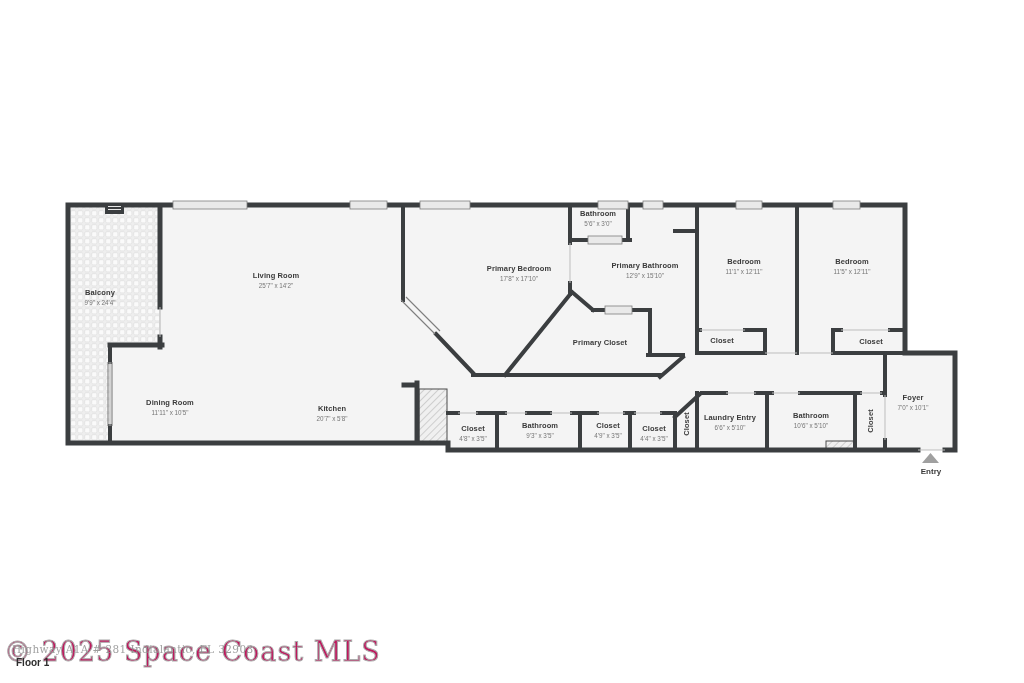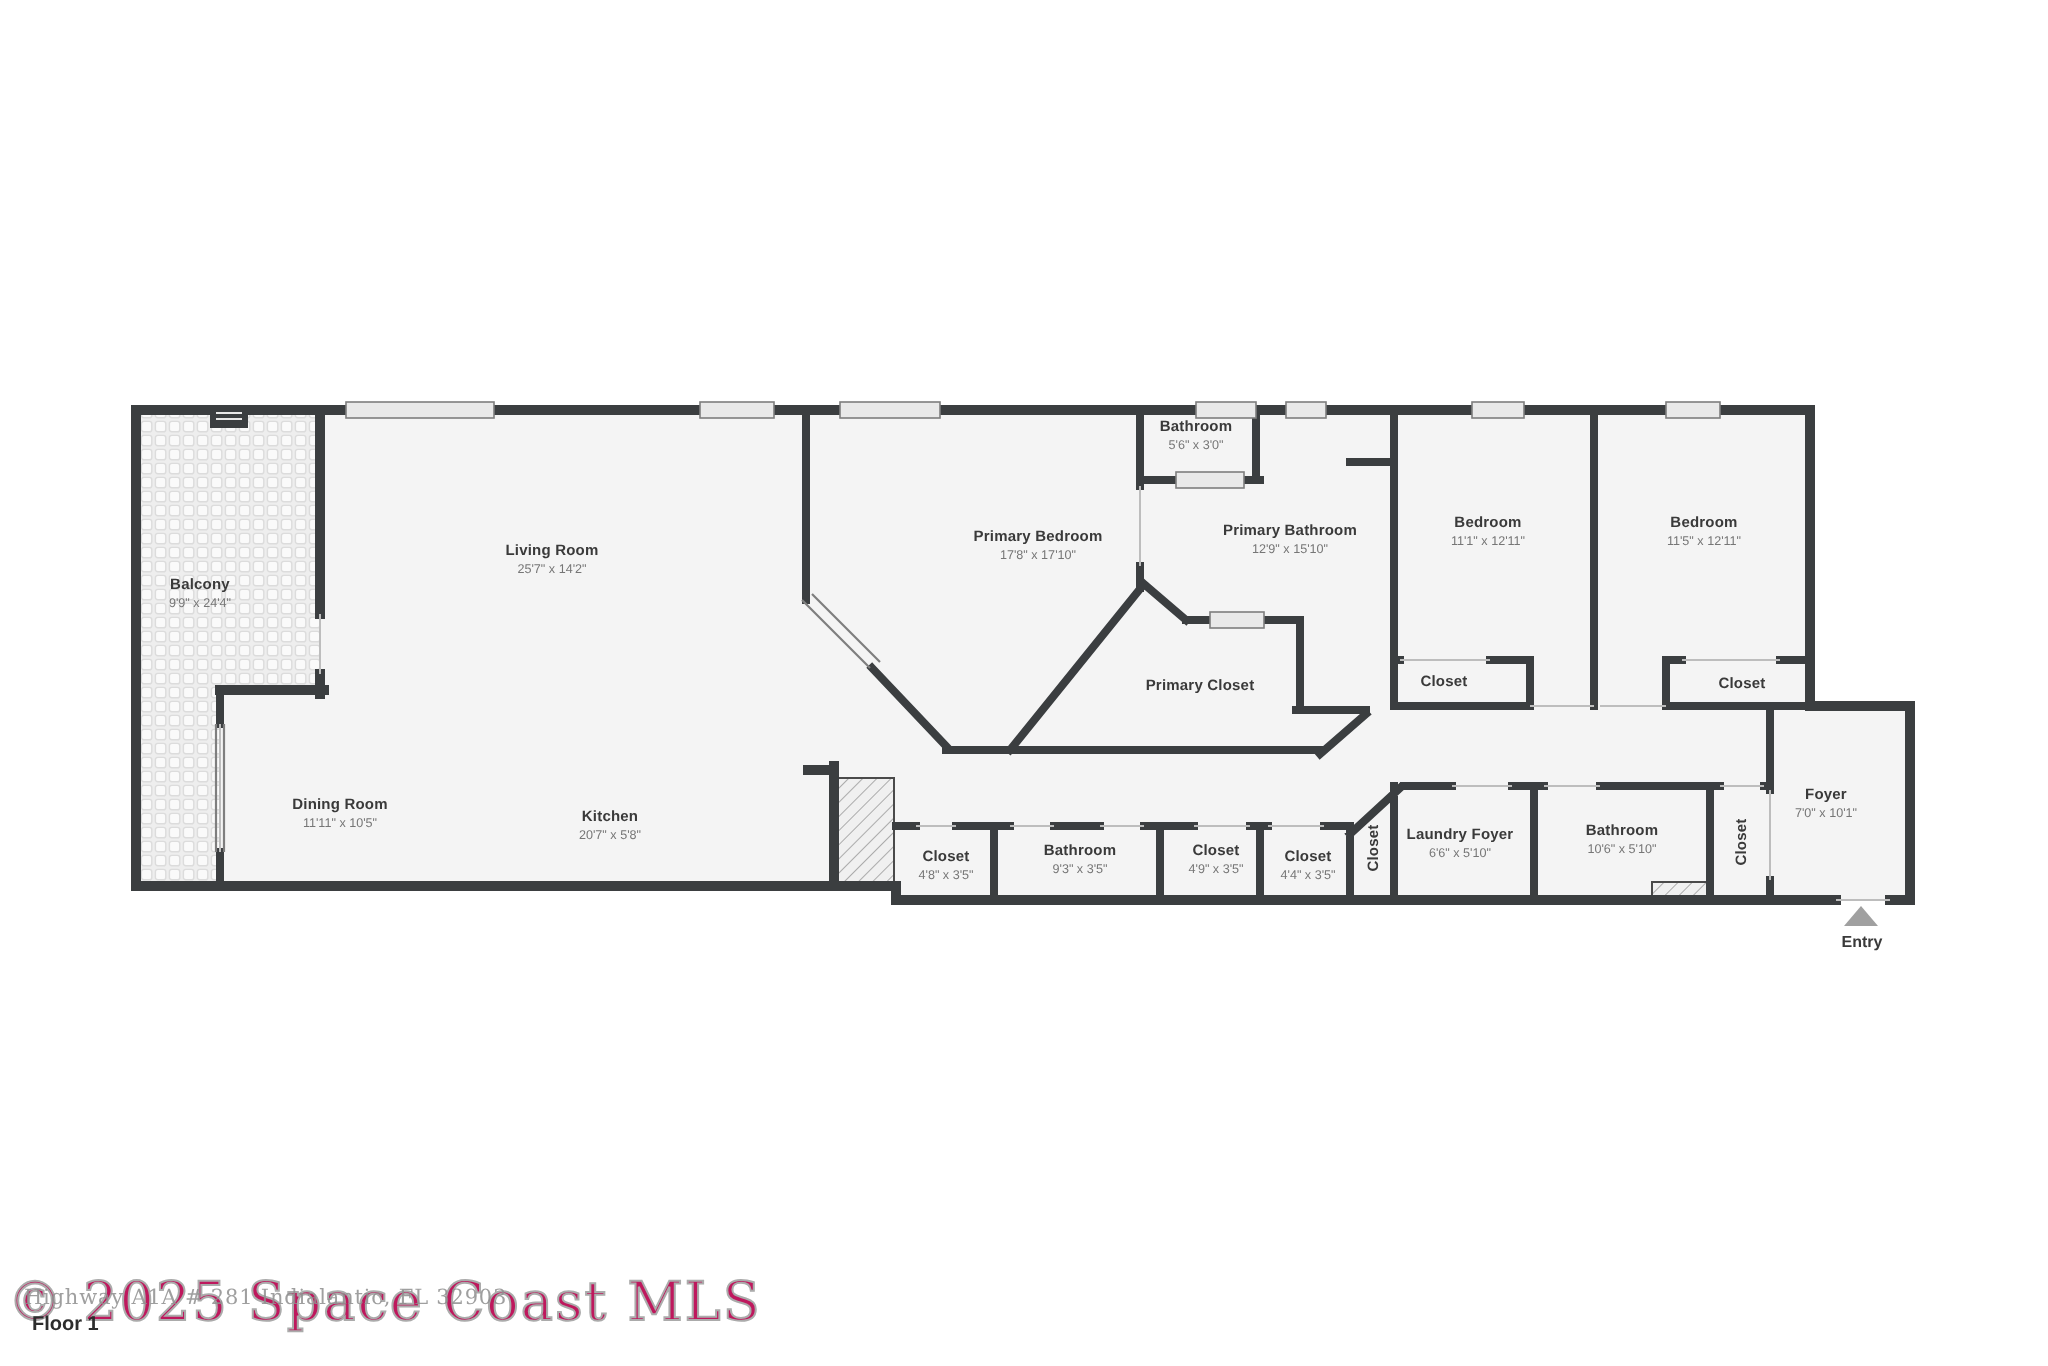--- a/index.html
+++ b/index.html
@@ -163,21 +163,21 @@
       <div class="room-label" style="left: 871px; top: 342px;">
         <span class="room-name">Closet</span>
       </div>
       <div class="room-label" style="left: 600px; top: 343px;">
         <span class="room-name">Primary Closet</span>
       </div>
       <div class="room-label" style="left: 170px; top: 391px; margin-top: 16px;">
         <span class="room-name">Dining Room</span>
         <span class="room-dims">11'11" x 10'5"</span>
       </div>
-      <div class="room-label" style="left: 305px; top: 413px;">
+      <div class="room-label" style="left: 332px; top: 413px;">
         <span class="room-name">Kitchen</span>
         <span class="room-dims">20'7" x 5'8"</span>
       </div>
       <div class="room-label" style="left: 473px; top: 433px;">
         <span class="room-name">Closet</span>
         <span class="room-dims">4'8" x 3'5"</span>
       </div>
       <div class="room-label" style="left: 540px; top: 430px;">
         <span class="room-name">Bathroom</span>
         <span class="room-dims">9'3" x 3'5"</span>
@@ -187,21 +187,21 @@
         <span class="room-dims">4'9" x 3'5"</span>
       </div>
       <div class="room-label" style="left: 654px; top: 433px;">
         <span class="room-name">Closet</span>
         <span class="room-dims">4'4" x 3'5"</span>
       </div>
       <div class="room-label rot" style="left: 687px; top: 424px;">
         <span class="room-name">Closet</span>
       </div>
       <div class="room-label" style="left: 730px; top: 422px;">
-        <span class="room-name">Laundry Foyer</span>
+        <span class="room-name">Laundry Entry</span>
         <span class="room-dims">6'6" x 5'10"</span>
       </div>
       <div class="room-label" style="left: 811px; top: 420px;">
         <span class="room-name">Bathroom</span>
         <span class="room-dims">10'6" x 5'10"</span>
       </div>
       <div class="room-label rot" style="left: 871px; top: 421px;">
         <span class="room-name">Closet</span>
       </div>
       <div class="room-label" style="left: 913px; top: 402px;">

